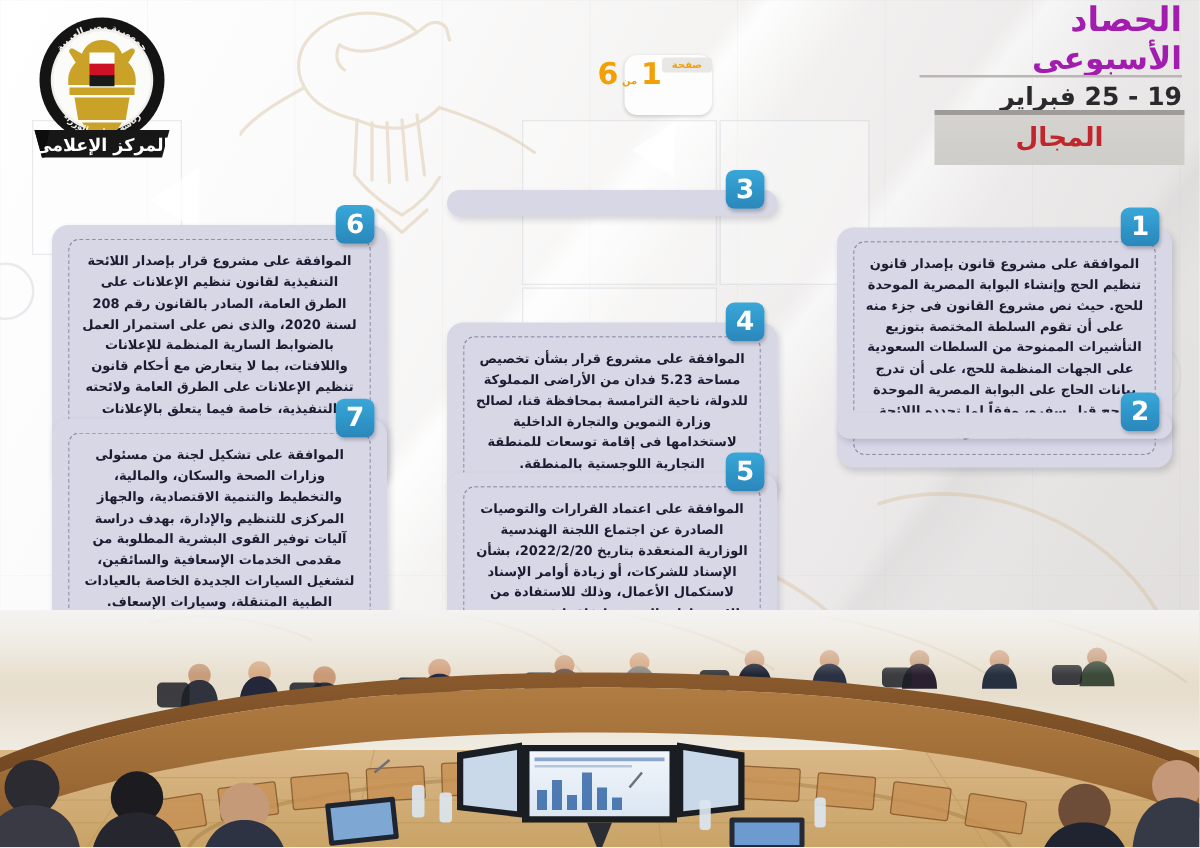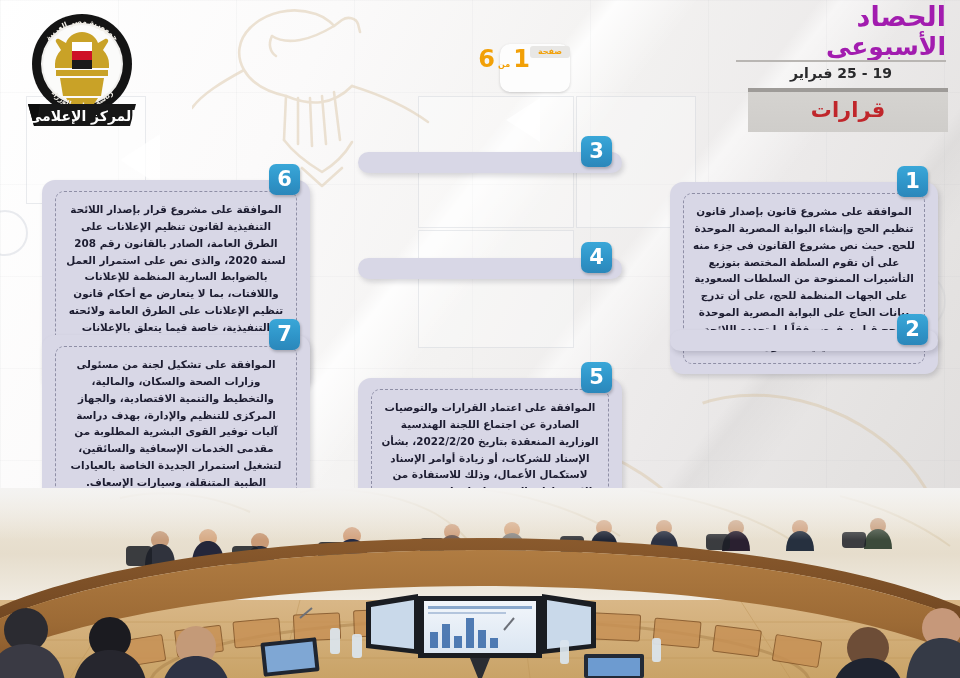--- a/index.html
+++ b/index.html
@@ -95,22 +95,22 @@
     text-align:right;
     font-size:27px; font-weight:bold;
     color:#a21caf;
     line-height:1.14;
   }
   .harvest .l2{ font-size:25px;margin-left:12px; }
   .date-bar{
     position:absolute;
     right:14px; top:60px;
     width:210px;
-    text-align:center;
-    font-size:14px; font-weight:bold;
+    text-align:right;
+    font-size:20px; font-weight:bold;
     color:#2a2a2c;
     padding:3px 0 4px;
     border-top:2px solid #b9b6b3;
   }
   .decisions{
     position:absolute;
     right:12px; top:88px;
     width:200px;
     padding:7px 0 9px;
     text-align:center;
@@ -280,21 +280,21 @@
 
 
   <div class="harvest">
     <div class="l1">الحصاد</div>
     <div class="l2">الأسبوعى</div>
   </div>
 
   <div class="date-bar">19 - 25 فبراير</div>
 
   <div class="decisions">
-    <div>قرارات</div>
+    <div>المجال</div>
   </div>
 
   <div class="page-badge">
     <span class="lbl">صفحة</span>
     <span class="nums">
       <span class="cur">1</span>
       <span class="of">من</span>
       <span class="tot">6</span>
     </span>
   </div>
@@ -309,40 +309,43 @@
   <div class="card" id="card2">
     <div class="num-badge badge-right">2</div>
   </div>
 
   <div class="card" id="card3">
     <div class="num-badge badge-right">3</div>
   </div>
 
   <div class="card" id="card4">
     <div class="num-badge badge-right">4</div>
+    <div class="inner">
+      <p>الموافقة على مشروع قرار بشأن تخصيص مساحة 5.23 فدان من الأراضى المملوكة للدولة، ناحية الترامسة بمحافظة قنا، لصالح وزارة التموين والتجارة الداخلية لاستخدامها فى إقامة توسعات للمنطقة التجارية اللوجستية بالمنطقة.</p>
+    </div>
   </div>
 
   <div class="card" id="card5">
     <div class="num-badge badge-right">5</div>
     <div class="inner">
       <p>الموافقة على اعتماد القرارات والتوصيات الصادرة عن اجتماع اللجنة الهندسية الوزارية المنعقدة بتاريخ 2022/2/20، بشأن الإسناد للشركات، أو زيادة أوامر الإسناد لاستكمال الأعمال، وذلك للاستفادة من الاستثمارات التى تم إنفاقها فى عدد من المشروعات.</p>
     </div>
   </div>
 
   <div class="card" id="card6">
     <div class="num-badge badge-right">6</div>
     <div class="inner">
       <p>الموافقة على مشروع قرار بإصدار اللائحة التنفيذية لقانون تنظيم الإعلانات على الطرق العامة، الصادر بالقانون رقم 208 لسنة 2020، والذى نص على استمرار العمل بالضوابط السارية المنظمة للإعلانات واللافتات، بما لا يتعارض مع أحكام قانون تنظيم الإعلانات على الطرق العامة ولائحته التنفيذية، خاصة فيما يتعلق بالإعلانات المضيئة ومدى تأثيرها على المجال البصرى، وبما يحقق سلامة مرتادى الطريق.</p>
     </div>
   </div>
 
   <div class="card" id="card7">
     <div class="num-badge badge-right">7</div>
     <div class="inner">
-      <p>الموافقة على تشكيل لجنة من مسئولى وزارات الصحة والسكان، والمالية، والتخطيط والتنمية الاقتصادية، والجهاز المركزى للتنظيم والإدارة، بهدف دراسة آليات توفير القوى البشرية المطلوبة من مقدمى الخدمات الإسعافية والسائقين، لتشغيل استمرار الجديدة الخاصة بالعيادات الطبية المتنقلة، وسيارات الإسعاف.</p>
+      <p>الموافقة على تشكيل لجنة من مسئولى وزارات الصحة والسكان، والمالية، والتخطيط والتنمية الاقتصادية، والجهاز المركزى للتنظيم والإدارة، بهدف دراسة آليات توفير القوى البشرية المطلوبة من مقدمى الخدمات الإسعافية والسائقين، لتشغيل السيارات الجديدة الخاصة بالعيادات الطبية المتنقلة، وسيارات الإسعاف.</p>
     </div>
   </div>
 
   <div class="photo">
     <svg viewBox="0 0 960 190" preserveAspectRatio="none">
       <defs>
         <linearGradient id="wall" x1="0" y1="0" x2="0" y2="1">
           <stop offset="0%" stop-color="#efe9dc"></stop>
           <stop offset="55%" stop-color="#e6ddcc"></stop>
           <stop offset="100%" stop-color="#f2eee6"></stop>

